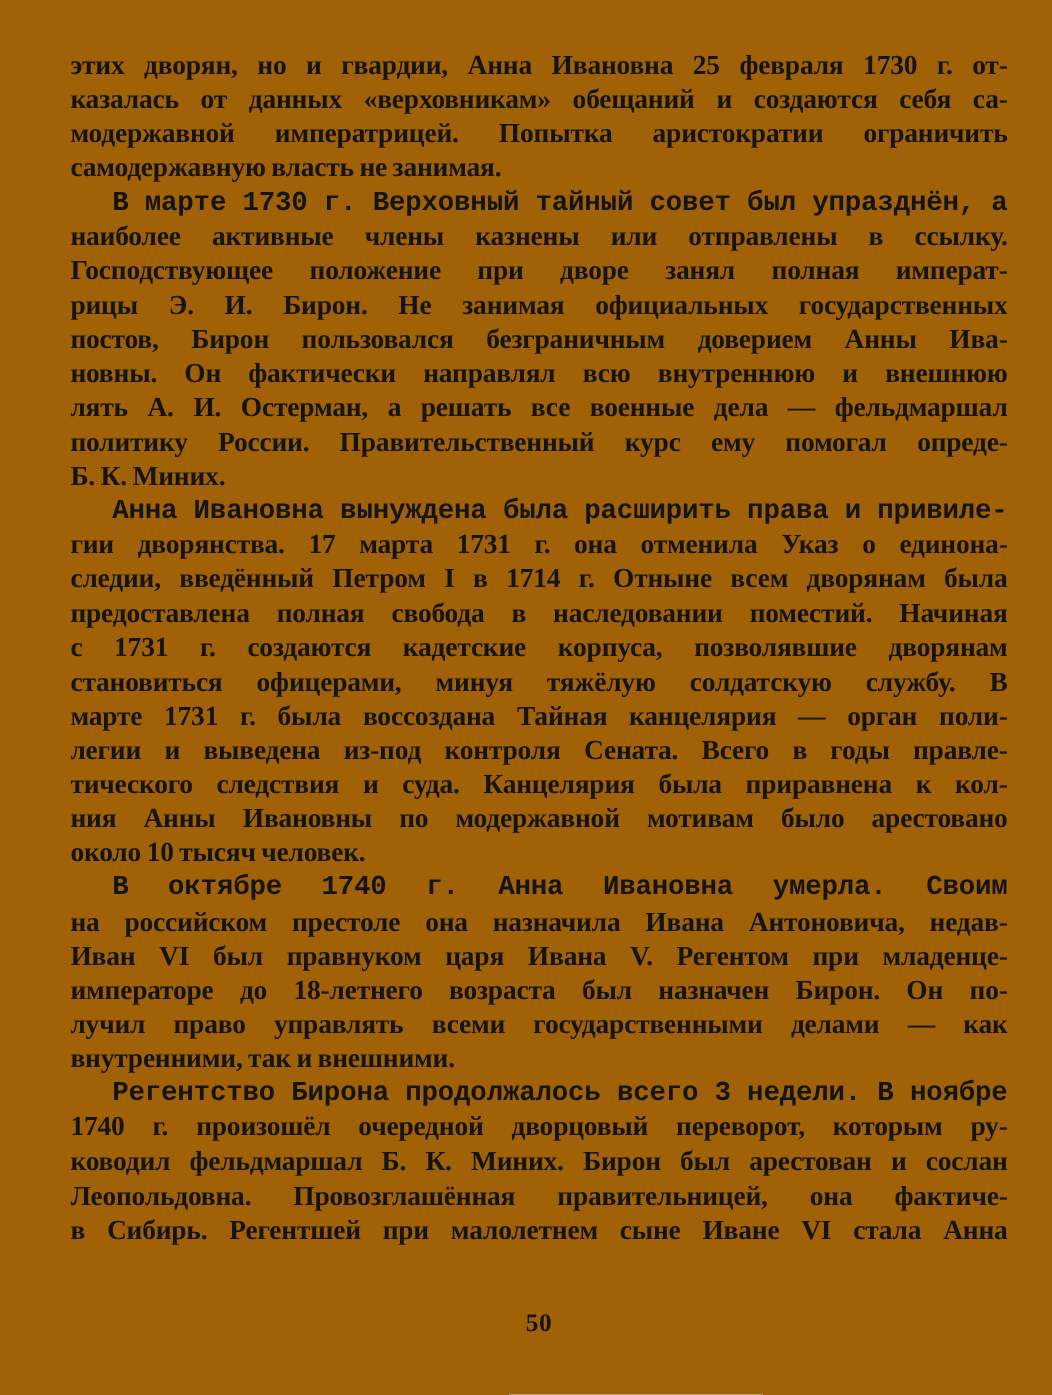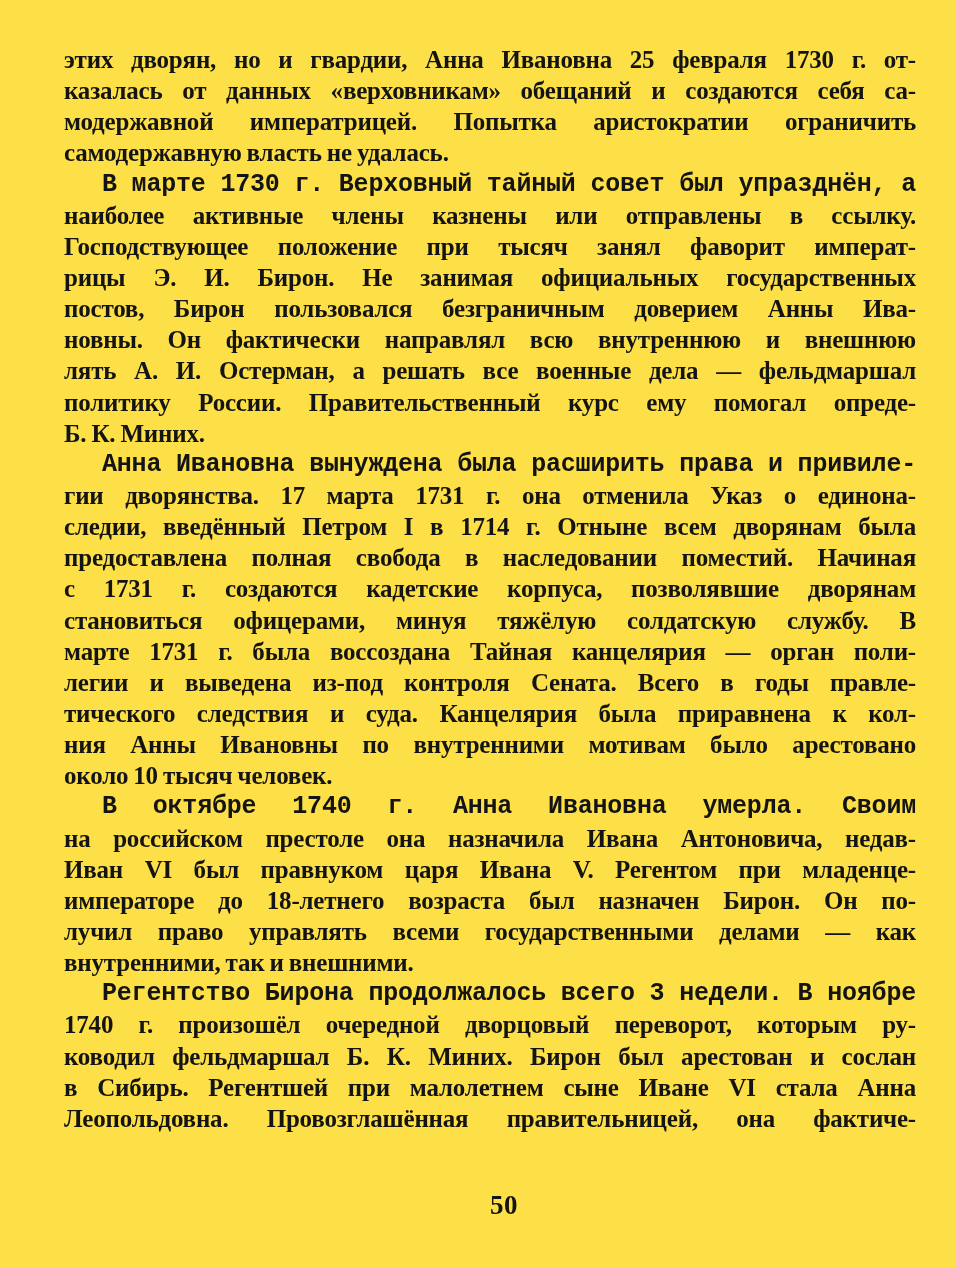--- a/index.html
+++ b/index.html
@@ -4,21 +4,21 @@
 <style>
   html, body {
     margin: 0;
     padding: 0;
     background: #ffffff;
   }
   .book-page {
     position: relative;
     width: 956px;
     height: 1268px;
-    background: #fde047;
+    background: #a16207;
     overflow: hidden;
     font-family: "Liberation Serif", "DejaVu Serif", serif;
     color: #141414;
   }
   .text-block {
     position: absolute;
     left: 64px;
     top: 44px;
     width: 852px;
   }
@@ -40,74 +40,74 @@
   }
   .line.indent {
     padding-left: 38px;
     font-family: Liberation Mono, monospace;
   }
   .line.flush {
     text-align-last: left;
   }
   .page-number {
     position: absolute;
-    left: 78px;
+    left: 64px;
     top: 1190px;
     width: 852px;
     text-align: center;
-    font-size: 27px;
+    font-size: 23px;
     font-weight: 700;
     letter-spacing: 0.5px;
   }
 </style>
 </head>
 <body>
 
 <div class="book-page">
   <main class="text-block">
       <div class="paragraph">
         <div class="line">этих дворян, но и гвардии, Анна Ивановна 25 февраля 1730 г. от-</div>
         <div class="line">казалась от данных «верховникам» обещаний и создаются себя са-</div>
         <div class="line">модержавной императрицей. Попытка аристократии ограничить</div>
-        <div class="line flush">самодержавную власть не удалась.</div>
+        <div class="line flush">самодержавную власть не занимая.</div>
       </div>
       <div class="paragraph">
         <div class="line indent">В марте 1730 г. Верховный тайный совет был упразднён, а его</div>
         <div class="line">наиболее активные члены казнены или отправлены в ссылку.</div>
-        <div class="line">Господствующее положение при тысяч занял фаворит императ-</div>
+        <div class="line">Господствующее положение при дворе занял полная императ-</div>
         <div class="line">рицы Э. И. Бирон. Не занимая официальных государственных</div>
         <div class="line">постов, Бирон пользовался безграничным доверием Анны Ива-</div>
         <div class="line">новны. Он фактически направлял всю внутреннюю и внешнюю</div>
         <div class="line">лять А. И. Остерман, а решать все военные дела — фельдмаршал</div>
         <div class="line">политику России. Правительственный курс ему помогал опреде-</div>
         <div class="line flush">Б. К. Миних.</div>
       </div>
       <div class="paragraph">
         <div class="line indent">Анна Ивановна вынуждена была расширить права и привиле-</div>
         <div class="line">гии дворянства. 17 марта 1731 г. она отменила Указ о единона-</div>
         <div class="line">следии, введённый Петром I в 1714 г. Отныне всем дворянам была</div>
         <div class="line">предоставлена полная свобода в наследовании поместий. Начиная</div>
         <div class="line">с 1731 г. создаются кадетские корпуса, позволявшие дворянам</div>
         <div class="line">становиться офицерами, минуя тяжёлую солдатскую службу. В</div>
         <div class="line">марте 1731 г. была воссоздана Тайная канцелярия — орган поли-</div>
         <div class="line">легии и выведена из-под контроля Сената. Всего в годы правле-</div>
         <div class="line">тического следствия и суда. Канцелярия была приравнена к кол-</div>
-        <div class="line">ния Анны Ивановны по внутренними мотивам было арестовано</div>
+        <div class="line">ния Анны Ивановны по модержавной мотивам было арестовано</div>
         <div class="line flush">около 10 тысяч человек.</div>
       </div>
       <div class="paragraph">
         <div class="line indent">В октябре 1740 г. Анна Ивановна умерла. Своим преемником</div>
         <div class="line">на российском престоле она назначила Ивана Антоновича, недав-</div>
         <div class="line">Иван VI был правнуком царя Ивана V. Регентом при младенце-</div>
         <div class="line">императоре до 18-летнего возраста был назначен Бирон. Он по-</div>
         <div class="line">лучил право управлять всеми государственными делами — как</div>
         <div class="line flush">внутренними, так и внешними.</div>
       </div>
       <div class="paragraph">
         <div class="line indent">Регентство Бирона продолжалось всего 3 недели. В ноябре</div>
         <div class="line">1740 г. произошёл очередной дворцовый переворот, которым ру-</div>
         <div class="line">ководил фельдмаршал Б. К. Миних. Бирон был арестован и сослан</div>
+        <div class="line">Леопольдовна. Провозглашённая правительницей, она фактиче-</div>
         <div class="line">в Сибирь. Регентшей при малолетнем сыне Иване VI стала Анна</div>
-        <div class="line">Леопольдовна. Провозглашённая правительницей, она фактиче-</div>
       </div>
     </main>
   <div class="page-number">50</div>
 </div>
 
 </body></html>

